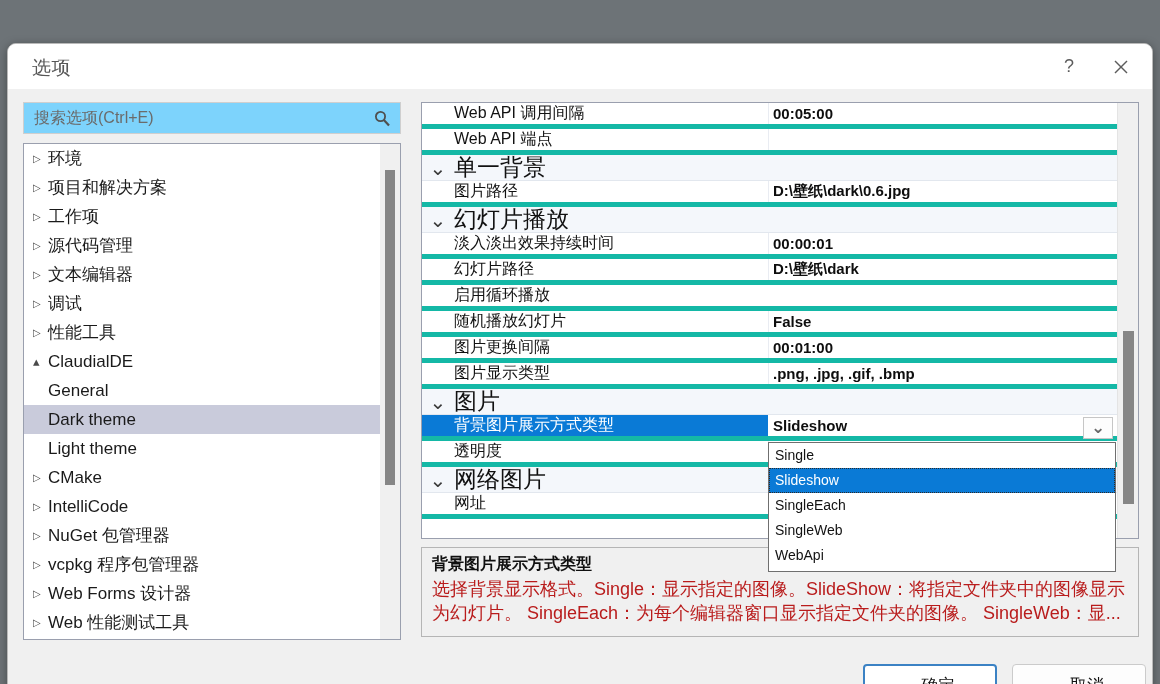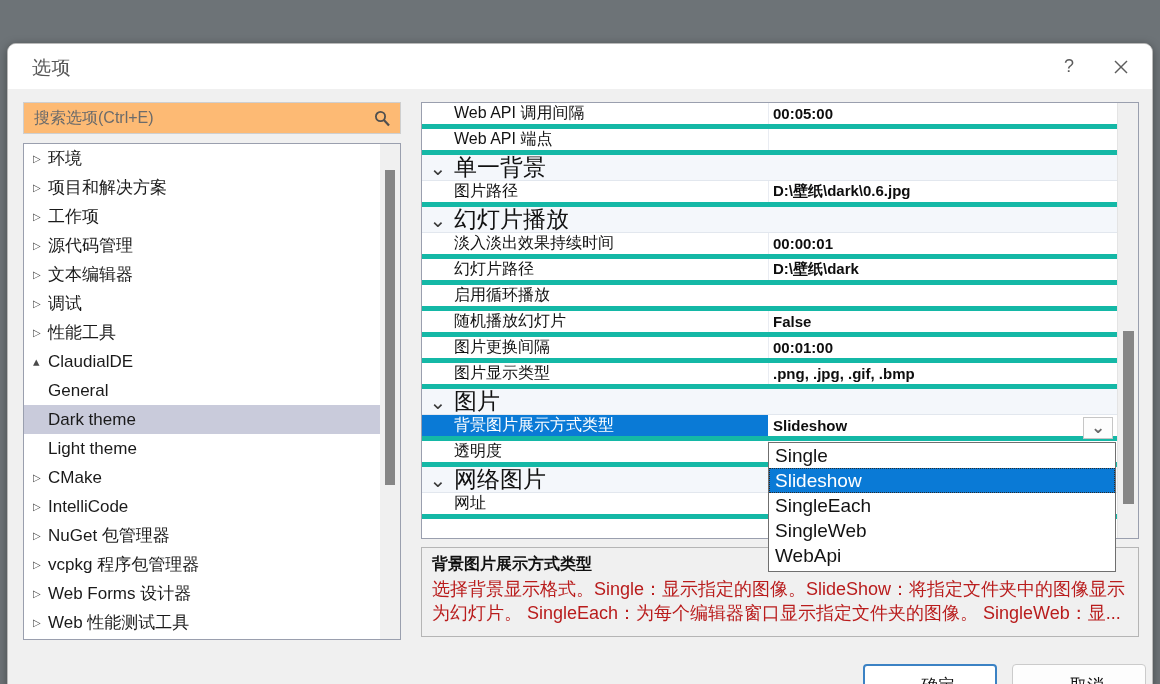--- a/index.html
+++ b/index.html
@@ -64,21 +64,21 @@
   .win-btn.close { right: 8px; }
   .win-btn svg { display: block; }
 
   
   .search-box {
     position: absolute;
     left: 15px;
     top: 58px;
     width: 378px;
     height: 32px;
-    background: #fdba74;
+    background: #7dd3fc;
     border: 1px solid #cfcfcf;
     box-sizing: border-box;
   }
   .search-input-text {
     position: absolute;
     left: 10px;
     top: 5px;
     font-size: 16px;
     color: #6b6b6b;
   }
@@ -257,21 +257,21 @@
     height: 130px;
     background: #ffffff;
     border: 1px solid #6f6f6f;
     box-sizing: border-box;
     z-index: 40;
   }
   .dd-item {
     height: 25px;
     line-height: 25px;
     padding-left: 6px;
-    font-size: 19px;
+    font-size: 14px;
     color: #121212;
     white-space: nowrap;
     box-sizing: border-box;
   }
   .dd-item.selected {
     background: #0a7ad6;
     color: #ffffff;
     outline: 1px dotted #2a2a2a;
     outline-offset: -1px;
   }

